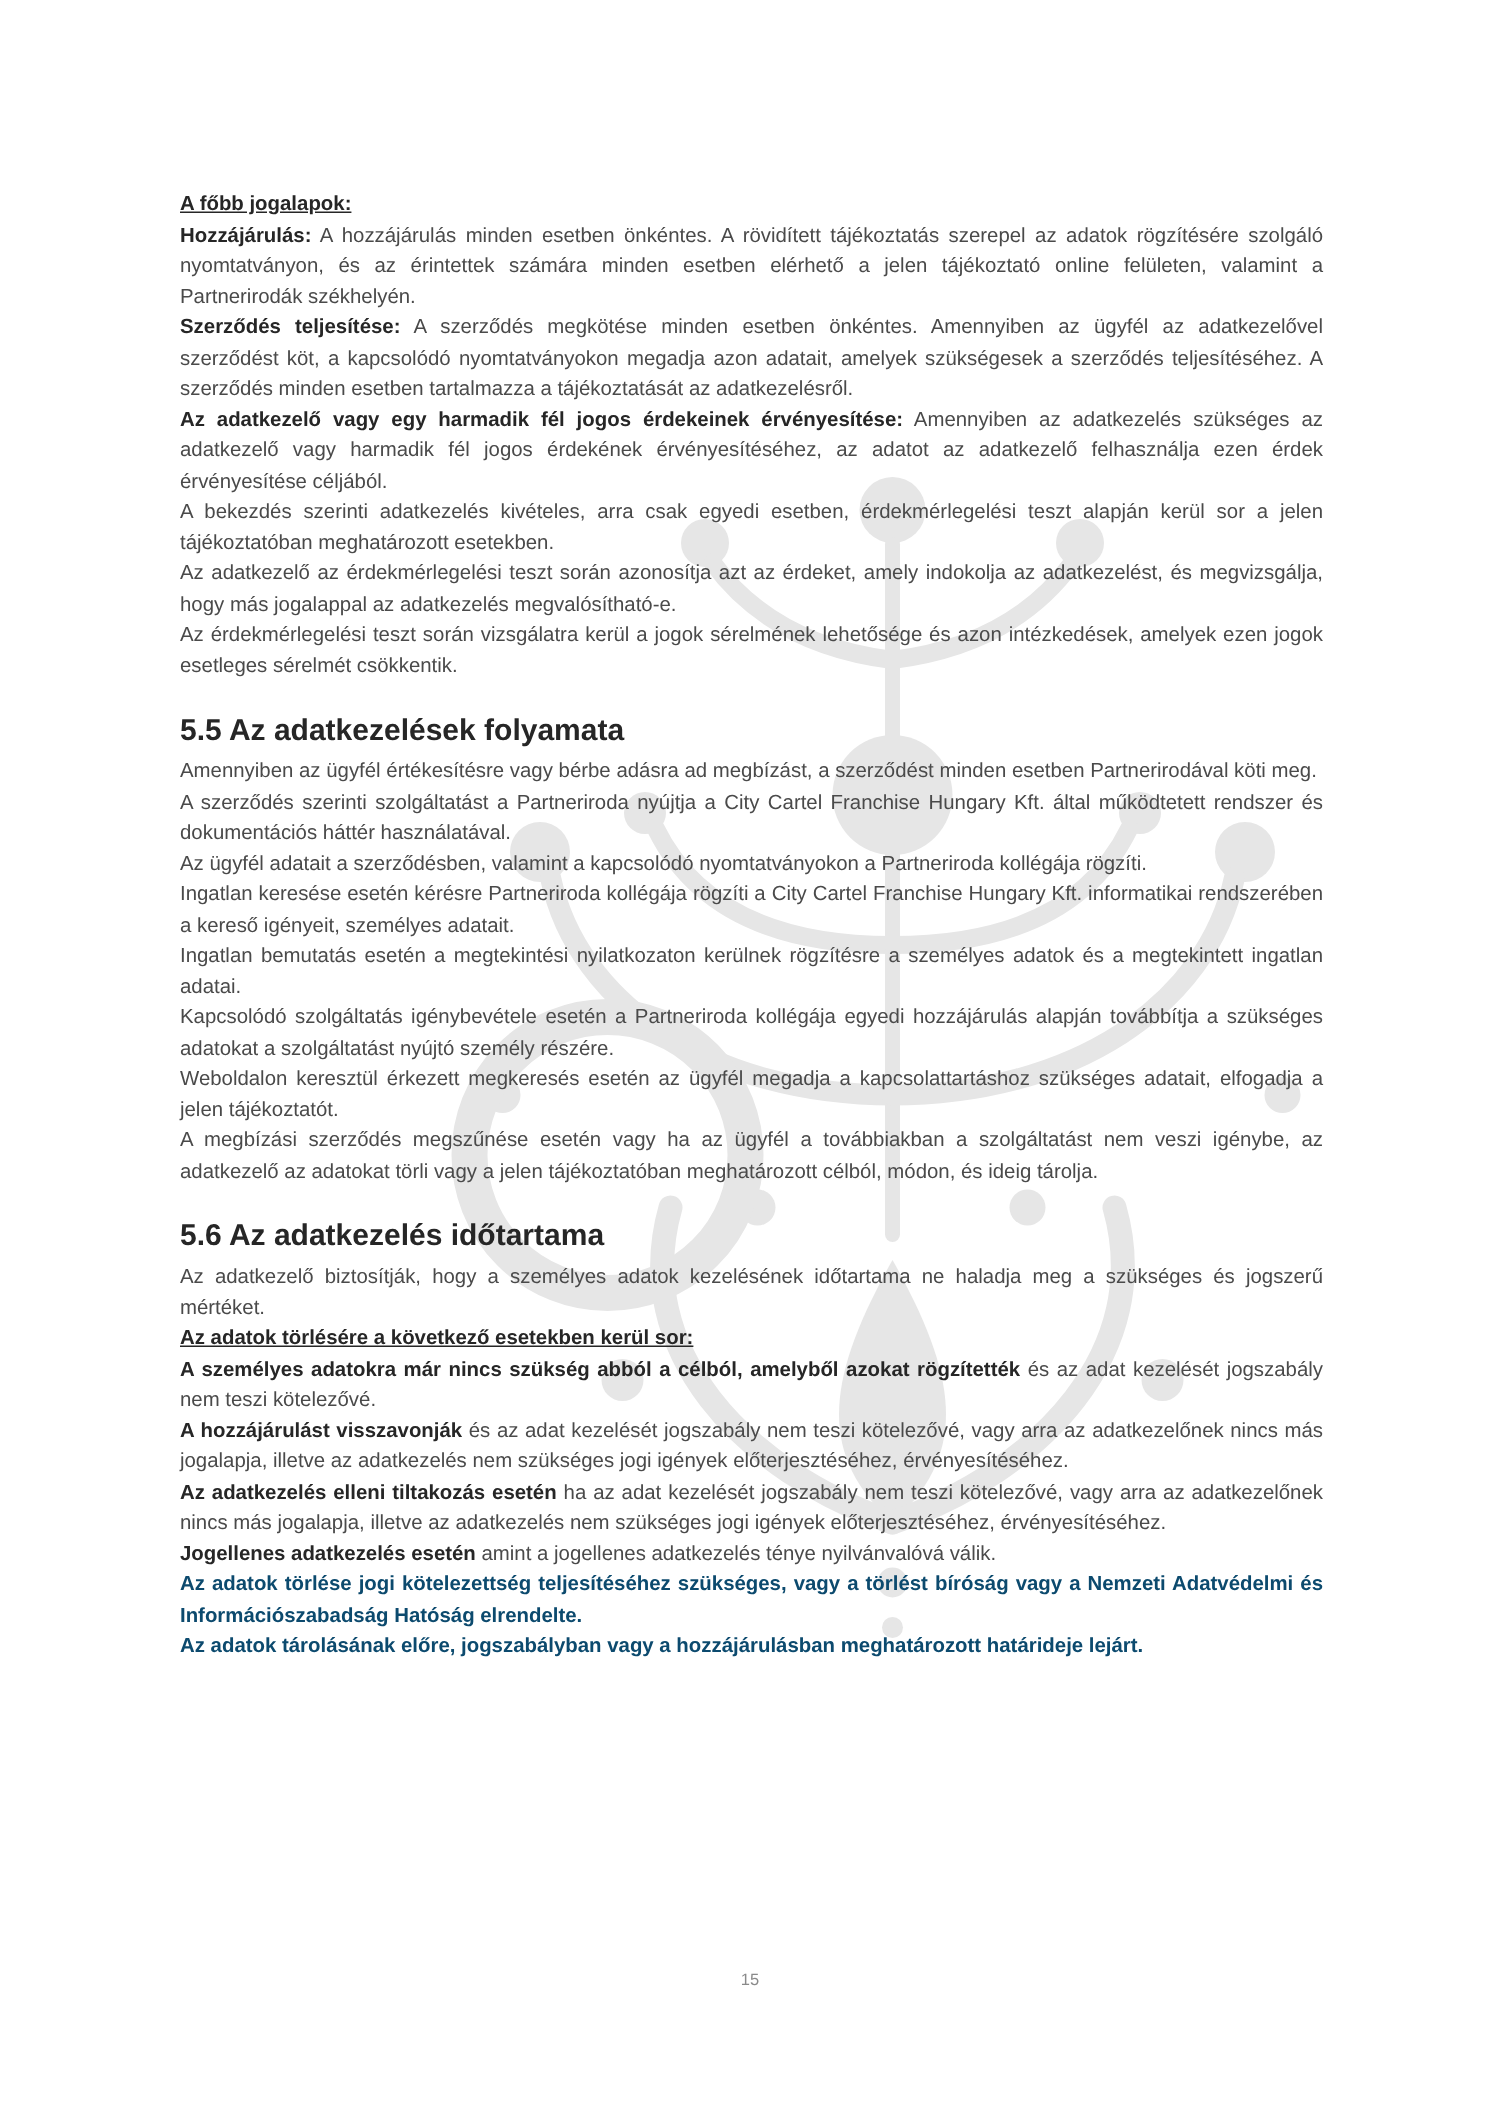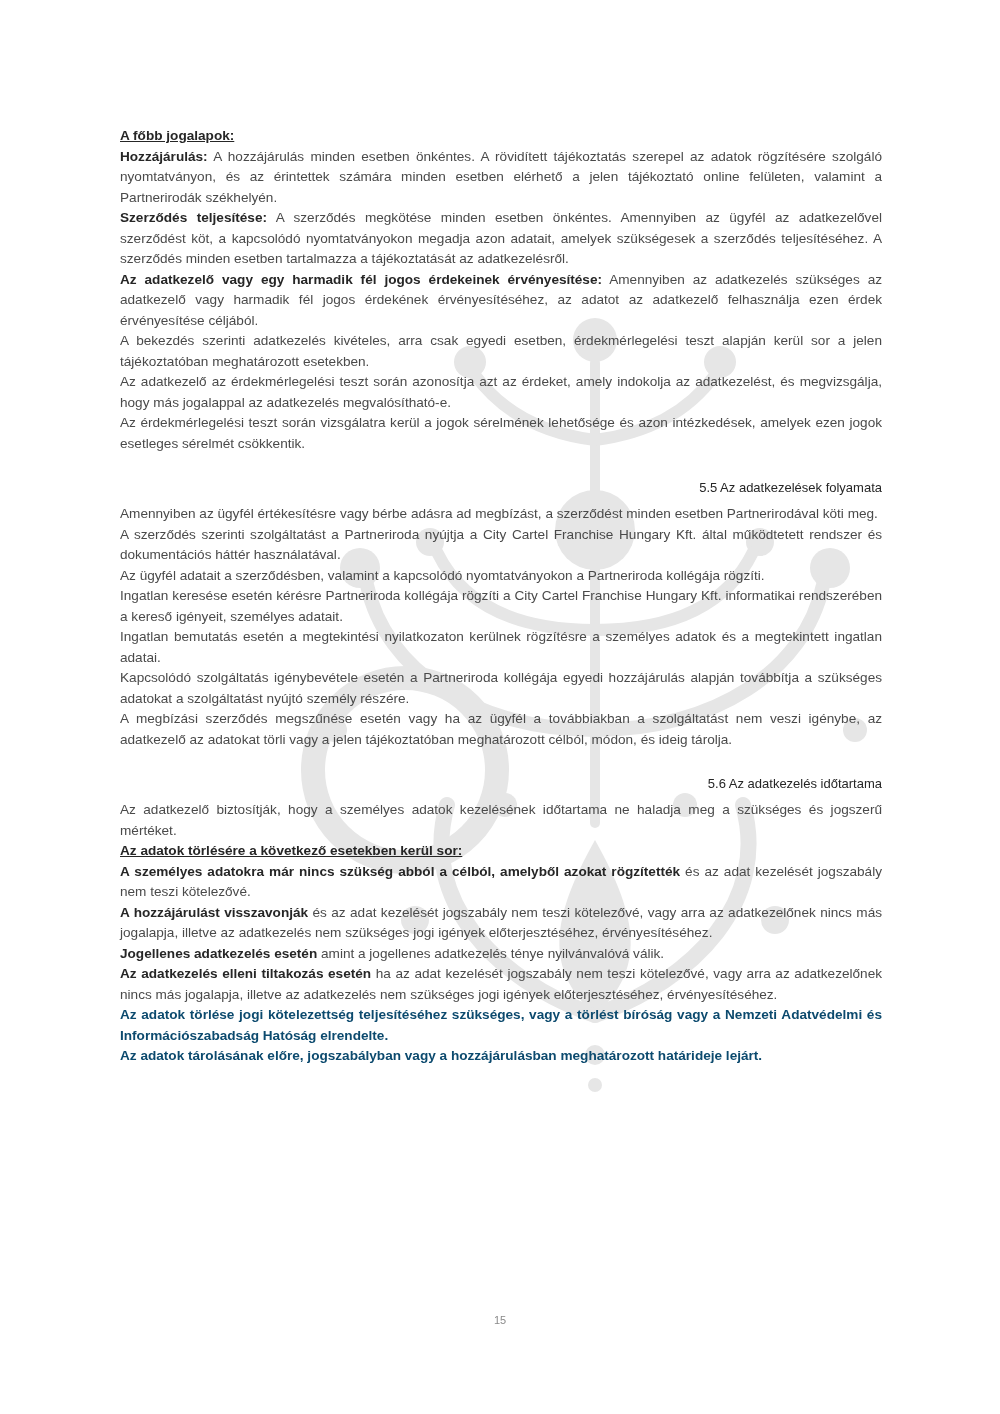--- a/index.html
+++ b/index.html
@@ -30,26 +30,26 @@
     font-size: 13.6px;
     line-height: 20.5px;
     text-align: justify;
     margin-top: 30px;
   }
   .para { margin: 0; }
   .lead { font-weight: bold; color: #262626; }
   .emphasis-underline { font-weight: bold; color: #262626; text-decoration: underline; }
   .all-bold { font-weight: bold; color: #0c4a6e; }
   .section-heading {
-    font-size: 13px;
+    font-size: 20px;
     line-height: 23px;
-    font-weight: normal;
+    font-weight: bold;
     color: #262626;
     margin: 22px 0 5px 0;
-    text-align: right;
+    text-align: left;
   }
   .page-number {
     position: absolute;
     left: 0;
     right: 0;
     top: 1314px;
     text-align: center;
     color: #8a8a8a;
     font-size: 11px;
     z-index: 1;
@@ -104,29 +104,30 @@
     <p class="para">Az adatkezelő az érdekmérlegelési teszt során azonosítja azt az érdeket, amely indokolja az adatkezelést, és megvizsgálja, hogy más jogalappal az adatkezelés megvalósítható-e.</p>
     <p class="para">Az érdekmérlegelési teszt során vizsgálatra kerül a jogok sérelmének lehetősége és azon intézkedések, amelyek ezen jogok esetleges sérelmét csökkentik.</p>
 
     <h2 class="section-heading">5.5 Az adatkezelések folyamata</h2>
     <p class="para">Amennyiben az ügyfél értékesítésre vagy bérbe adásra ad megbízást, a szerződést minden esetben Partnerirodával köti meg.</p>
     <p class="para">A szerződés szerinti szolgáltatást a Partneriroda nyújtja a City Cartel Franchise Hungary Kft. által működtetett rendszer és dokumentációs háttér használatával.</p>
     <p class="para">Az ügyfél adatait a szerződésben, valamint a kapcsolódó nyomtatványokon a Partneriroda kollégája rögzíti.</p>
     <p class="para">Ingatlan keresése esetén kérésre Partneriroda kollégája rögzíti a City Cartel Franchise Hungary Kft. informatikai rendszerében a kereső igényeit, személyes adatait.</p>
     <p class="para">Ingatlan bemutatás esetén a megtekintési nyilatkozaton kerülnek rögzítésre a személyes adatok és a megtekintett ingatlan adatai.</p>
     <p class="para">Kapcsolódó szolgáltatás igénybevétele esetén a Partneriroda kollégája egyedi hozzájárulás alapján továbbítja a szükséges adatokat a szolgáltatást nyújtó személy részére.</p>
+    <p class="para">Weboldalon keresztül érkezett megkeresés esetén az ügyfél megadja a kapcsolattartáshoz szükséges adatait, elfogadja a jelen tájékoztatót.</p>
     <p class="para">A megbízási szerződés megszűnése esetén vagy ha az ügyfél a továbbiakban a szolgáltatást nem veszi igénybe, az adatkezelő az adatokat törli vagy a jelen tájékoztatóban meghatározott célból, módon, és ideig tárolja.</p>
 
     <h2 class="section-heading">5.6 Az adatkezelés időtartama</h2>
     <p class="para">Az adatkezelő biztosítják, hogy a személyes adatok kezelésének időtartama ne haladja meg a szükséges és jogszerű mértéket.</p>
     <p class="para emphasis-underline">Az adatok törlésére a következő esetekben kerül sor:</p>
     <p class="para"><span class="lead">A személyes adatokra már nincs szükség abból a célból, amelyből azokat rögzítették</span><span> és az adat kezelését jogszabály nem teszi kötelezővé.</span></p>
     <p class="para"><span class="lead">A hozzájárulást visszavonják</span><span> és az adat kezelését jogszabály nem teszi kötelezővé, vagy arra az adatkezelőnek nincs más jogalapja, illetve az adatkezelés nem szükséges jogi igények előterjesztéséhez, érvényesítéséhez.</span></p>
+    <p class="para"><span class="lead">Az adatkezelés elleni tiltakozás esetén</span><span> ha az adat kezelését jogszabály nem teszi kötelezővé, vagy arra az adatkezelőnek nincs más jogalapja, illetve az adatkezelés nem szükséges jogi igények előterjesztéséhez, érvényesítéséhez.</span></p>
     <p class="para"><span class="lead">Jogellenes adatkezelés esetén</span><span> amint a jogellenes adatkezelés ténye nyilvánvalóvá válik.</span></p>
-    <p class="para"><span class="lead">Az adatkezelés elleni tiltakozás esetén</span><span> ha az adat kezelését jogszabály nem teszi kötelezővé, vagy arra az adatkezelőnek nincs más jogalapja, illetve az adatkezelés nem szükséges jogi igények előterjesztéséhez, érvényesítéséhez.</span></p>
     <p class="para all-bold">Az adatok törlése jogi kötelezettség teljesítéséhez szükséges, vagy a törlést bíróság vagy a Nemzeti Adatvédelmi és Információszabadság Hatóság elrendelte.</p>
     <p class="para all-bold">Az adatok tárolásának előre, jogszabályban vagy a hozzájárulásban meghatározott határideje lejárt.</p>
 
   </div>
 
   <div class="page-number">15</div>
 
 </div>
 
 </body></html>

